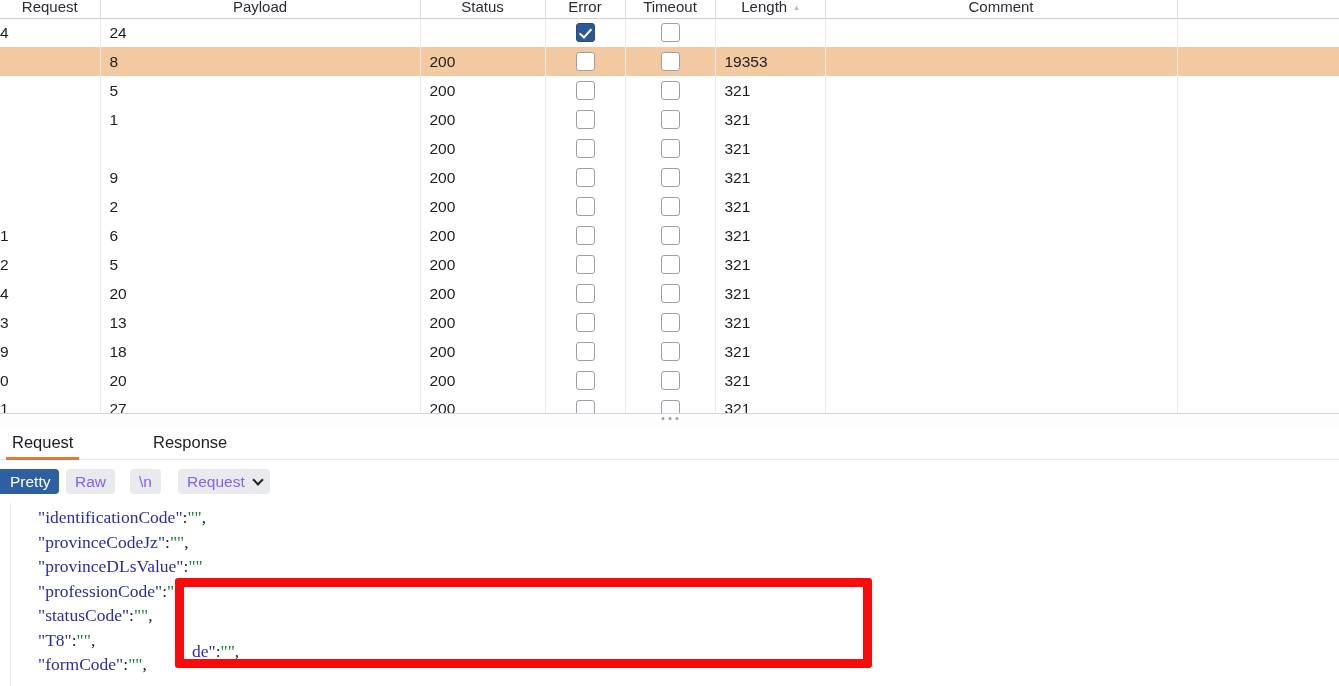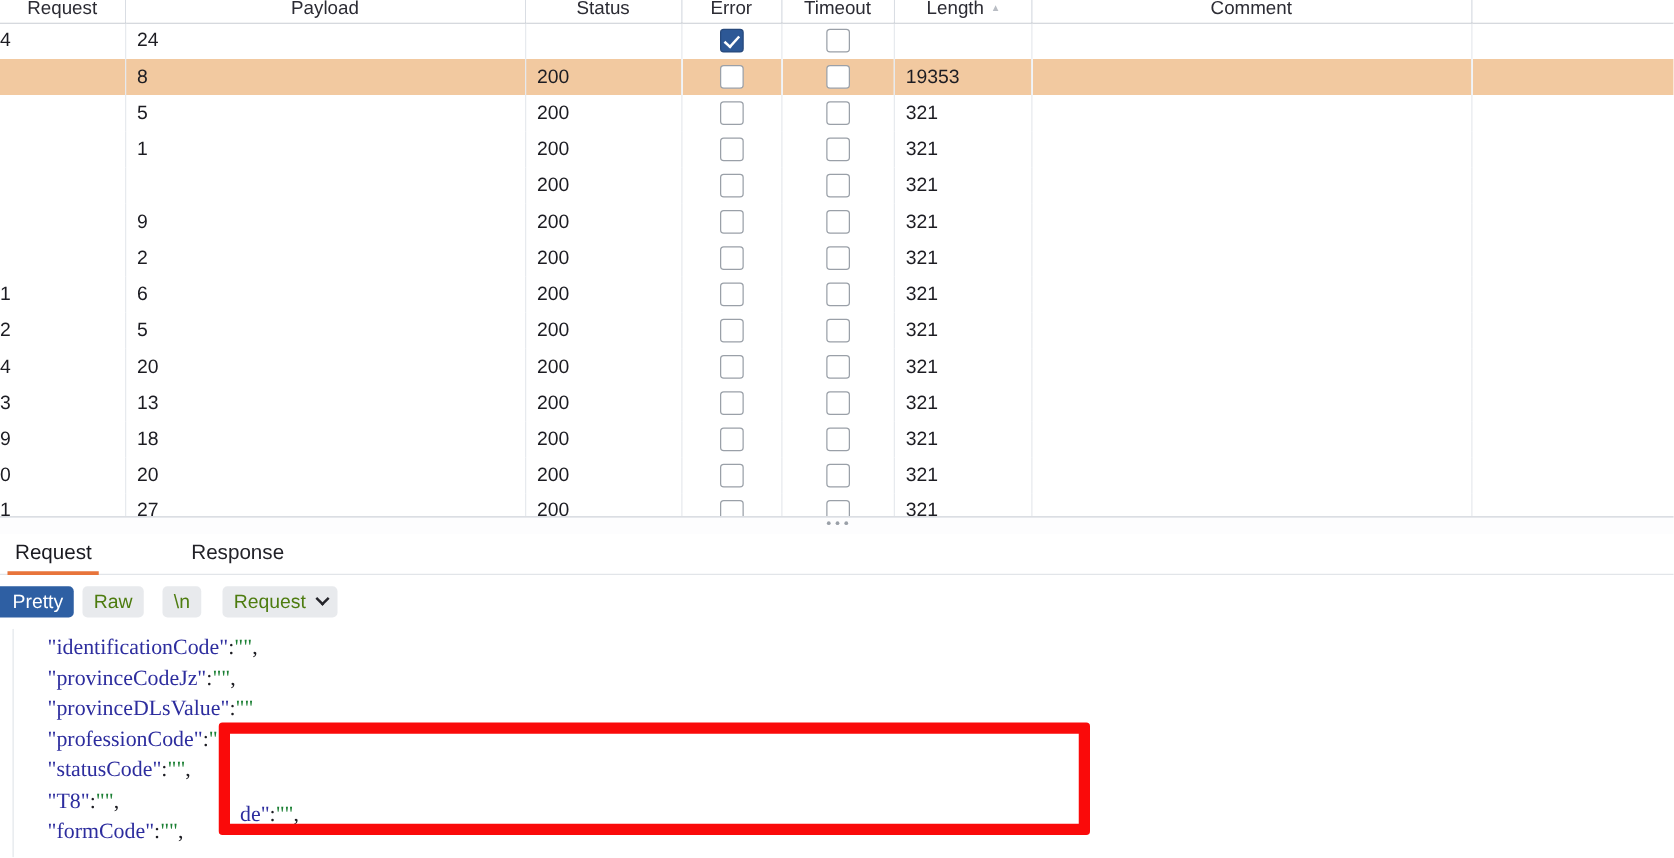--- a/index.html
+++ b/index.html
@@ -98,21 +98,21 @@
   #tab-response { left:113px;margin-left:34px; }
 
   
   .editor-toolbar {
     position:absolute; left:0; top:462px; width:1339px; height:38px;
     background:#fff;
   }
   .seg {
     position:absolute; top:7px; height:25px; line-height:25px;
     font-size:15.5px; padding:0 9px; border-radius:4px;
-    background:#e8eaed; color:#4d7c0f; cursor:pointer; white-space:nowrap;
+    background:#e8eaed; color:#8b5cf6; cursor:pointer; white-space:nowrap;
   }
   .seg.on { background:#2e5fa3; color:#fff; border-radius:0 4px 4px 0; }
   #btn-pretty  { left:-4px; padding-left:14px; }
   #btn-raw     { left:66px; }
   #btn-nl      { left:130px; }
   #btn-actions { left:178px; padding-right:8px; }
   .caret-dn {
     display:inline-block; margin-left:9px; width:8px; height:8px;
     border-right:2.1px solid #24242a; border-bottom:2.1px solid #24242a;
     transform: translateY(-3px) rotate(45deg);

